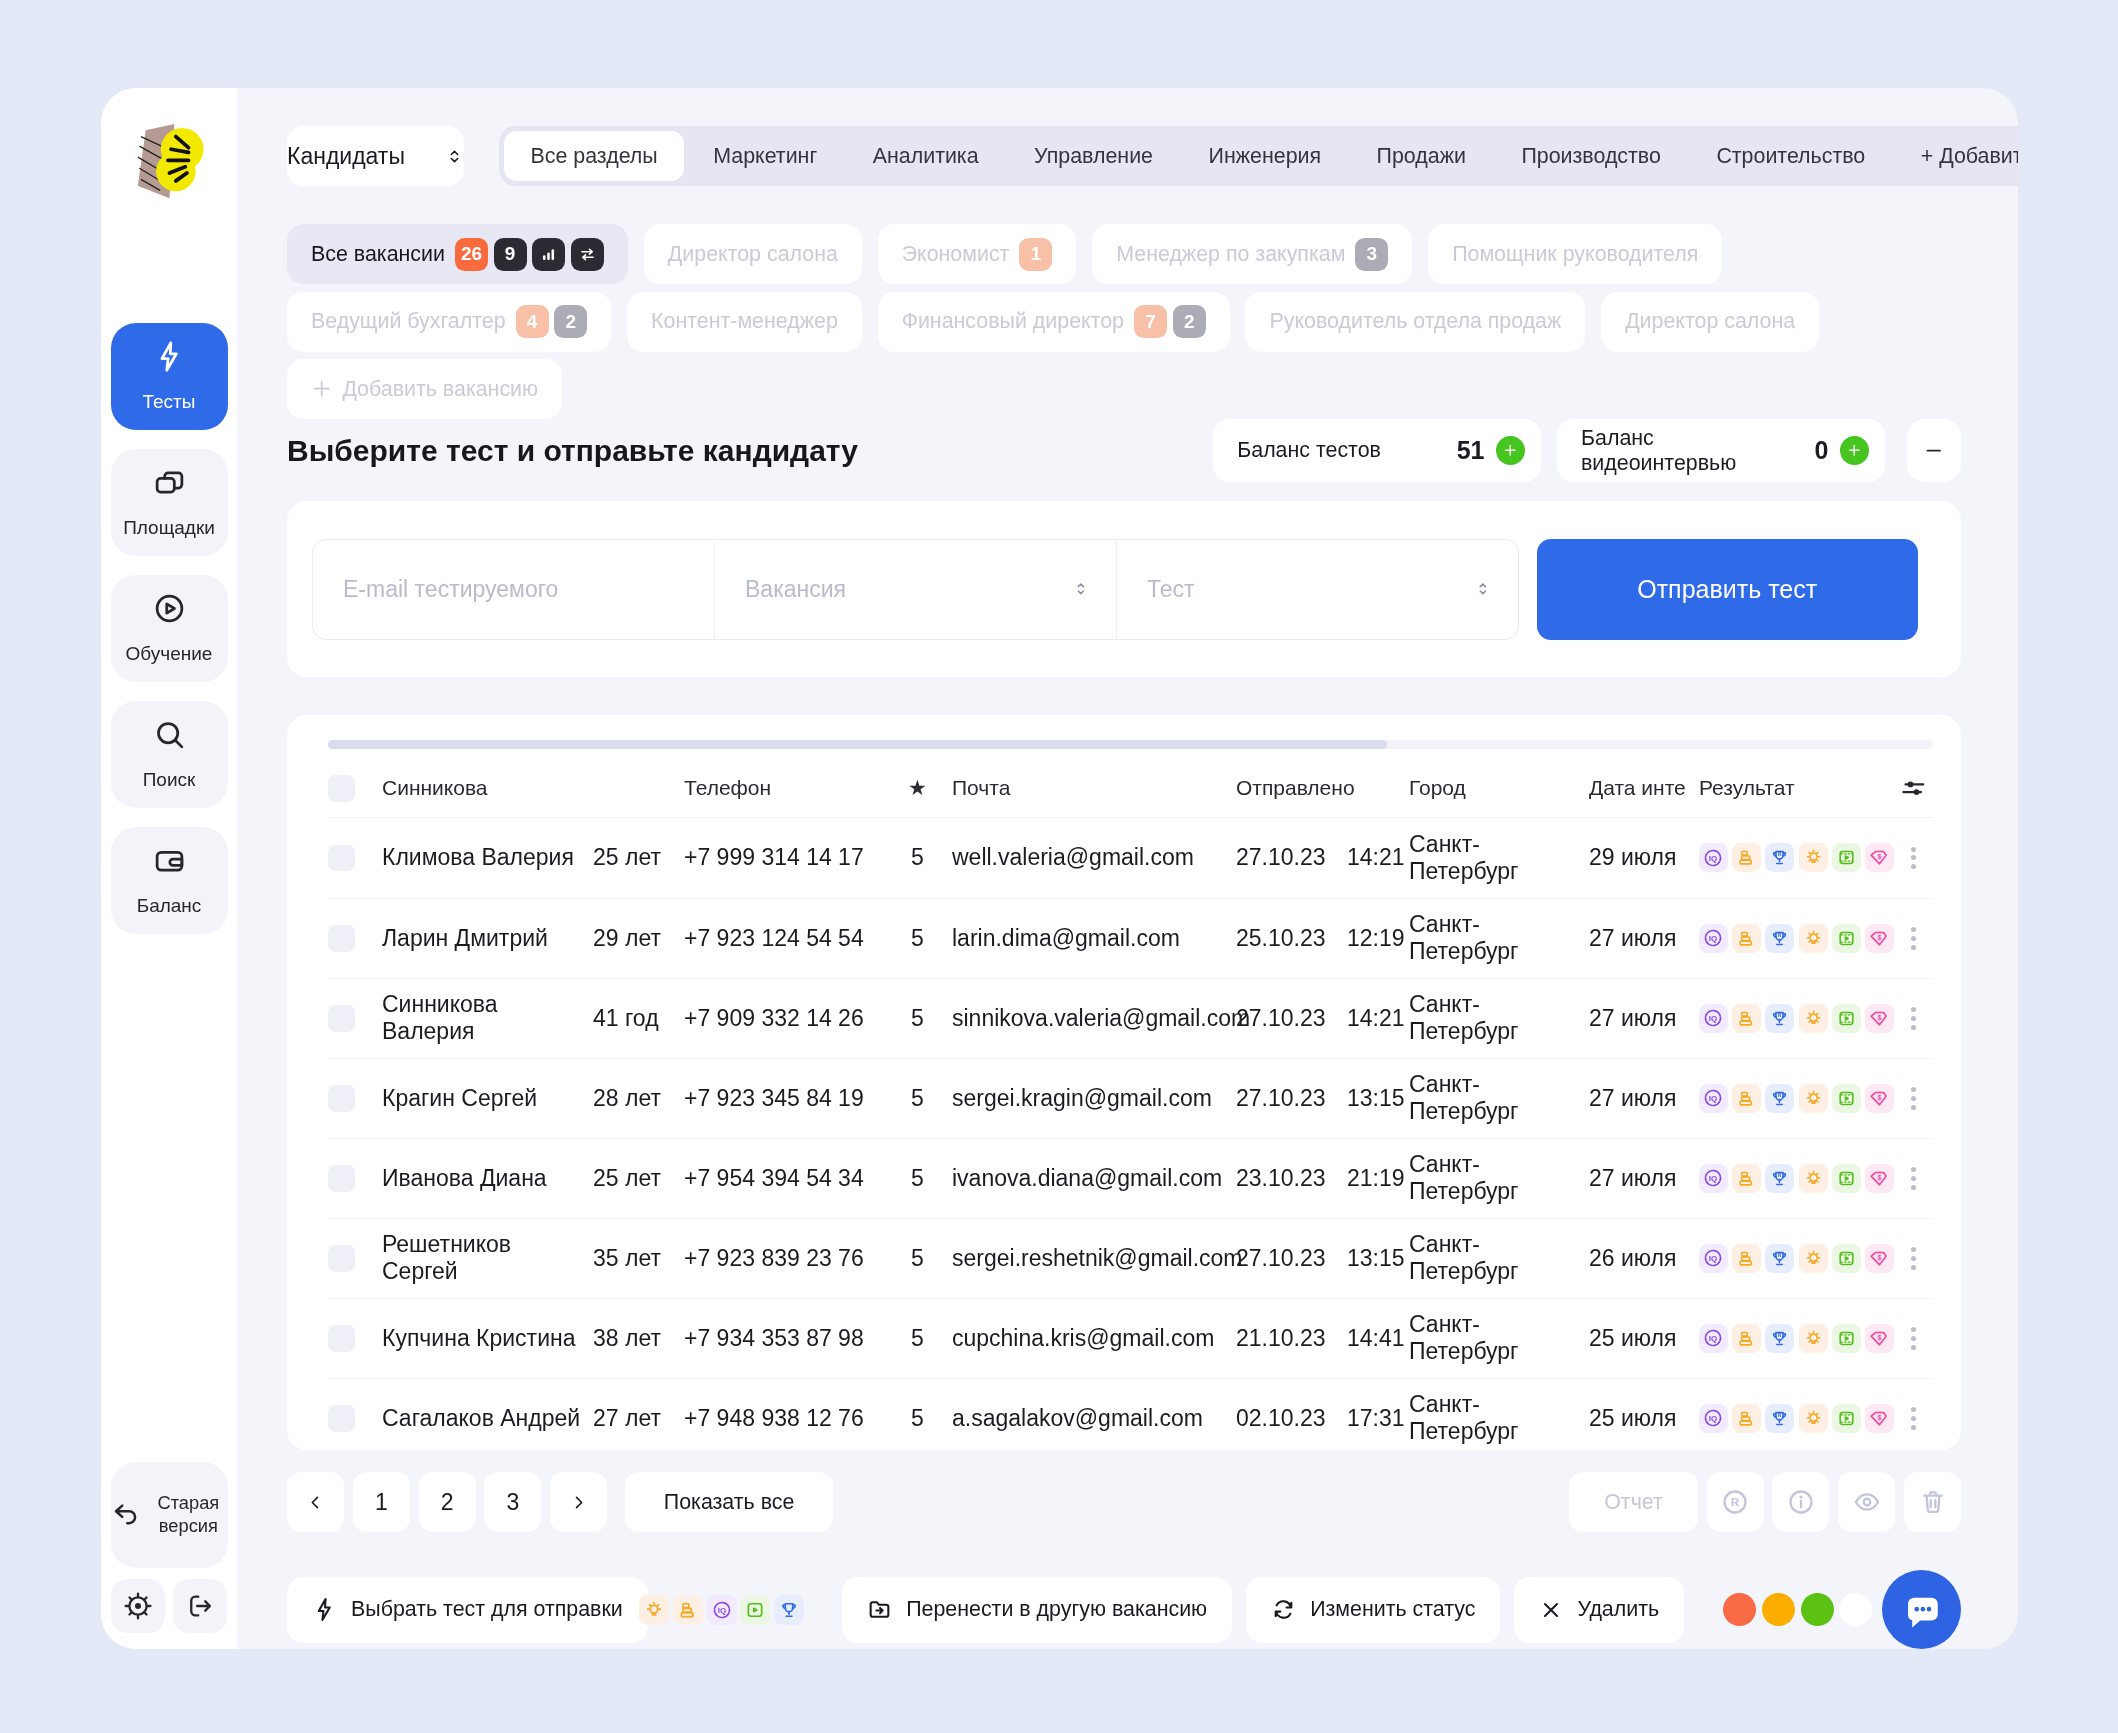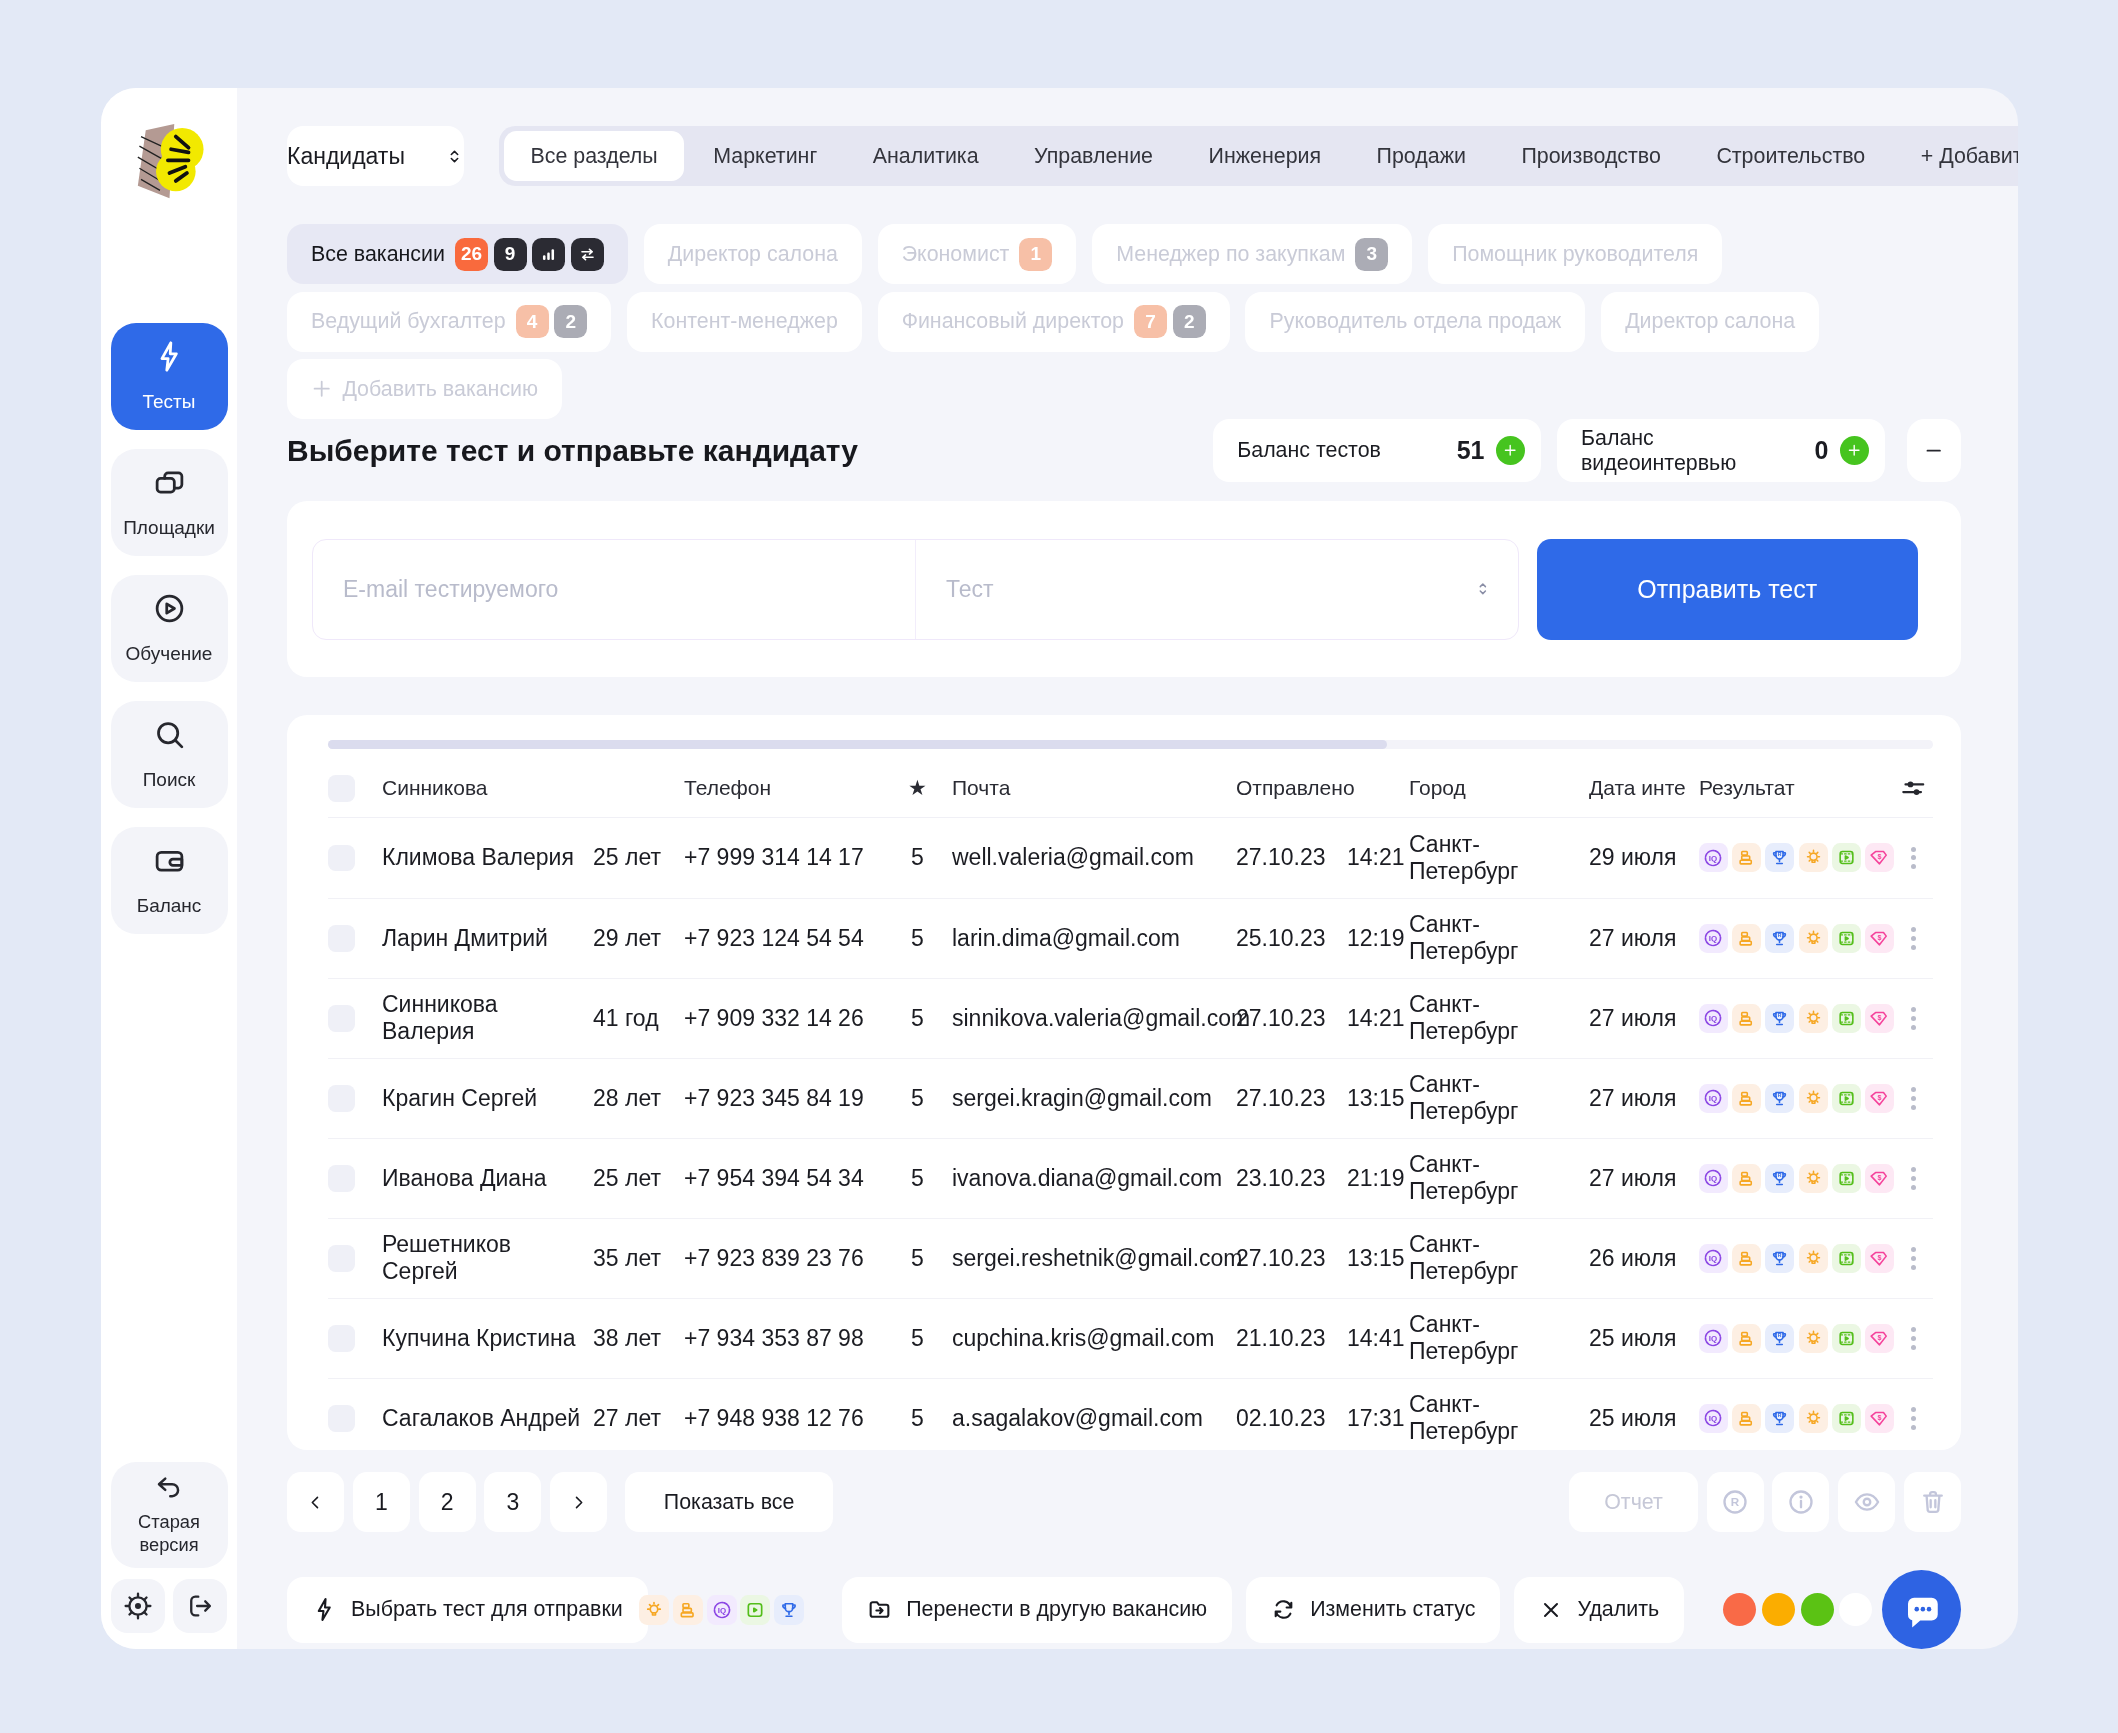--- a/index.html
+++ b/index.html
@@ -33,21 +33,21 @@
     background:#F3F4F9; color:#26272E;
     display:flex; flex-direction:column; align-items:center; justify-content:center; gap:18px;
     cursor:pointer;
   }
   .nav-item .nicon { width:33px; height:33px; }
   .nav-item .nlabel { font-size:19px; font-weight:500; }
   .nav-item.active { background:#2F6AE8; color:#FFFFFF; }
   .sidebar-bottom { margin-top:auto; display:flex; flex-direction:column; align-items:center; }
   .old-version {
     width:117px; height:106px; border-radius:25px; background:#F3F4F9;
-    display:flex; flex-direction:column; align-items:center; justify-content:center; gap:8.8px;
+    display:flex; flex-direction:row; align-items:center; justify-content:center; gap:8.8px;
     color:#26272E; cursor:pointer;
   }
   .old-version .nlabel { font-size:18.3px; font-weight:500; text-align:center; line-height:1.25; }
   .mini-row { display:flex; gap:8.8px; margin-top:11.3px; }
   .mini-btn {
     width:54px; height:54px; border-radius:16.4px; background:#F3F4F9;
     display:flex; align-items:center; justify-content:center; color:#26272E; cursor:pointer;
   }
 
   
@@ -458,20 +458,28 @@
         <svg viewBox="0 0 24 24" width="21.4" height="21.4">
             <path class="stroke" stroke-width="3" d="M5 12h14"></path>
           </svg>
       </div>
     </div>
 
     <div class="form-card">
       <div class="fields">
         <div class="field">
           <input type="text" placeholder="E-mail тестируемого" style="">
+        </div>
+        <div class="field">
+          <span class="ph">Вакансия</span>
+          <span class="sort-ic">
+            <svg viewBox="0 0 24 24" width="17.7" height="17.7">
+                <path class="stroke" d="m8.5 9 3.5-3.5L15.5 9M8.5 15l3.5 3.5L15.5 15"></path>
+              </svg>
+          </span>
         </div>
         <div class="field">
           <span class="ph">Тест</span>
           <span class="sort-ic">
             <svg viewBox="0 0 24 24" width="17.7" height="17.7">
                 <path class="stroke" d="m8.5 9 3.5-3.5L15.5 9M8.5 15l3.5 3.5L15.5 15"></path>
               </svg>
           </span>
         </div>
       </div>

